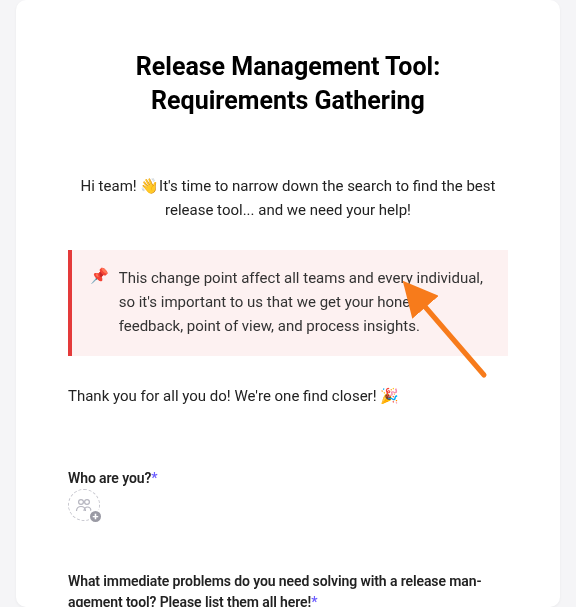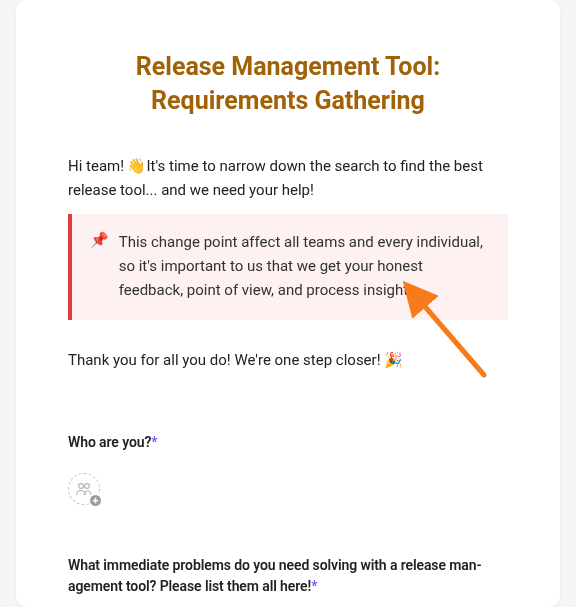--- a/index.html
+++ b/index.html
@@ -20,29 +20,30 @@
     height: 607px;
     background: #fff;
     border-radius: 10px;
     box-shadow: 0 1px 3px rgba(0,0,0,0.05);
     padding: 50px 52px 0 52px;
   }
   .title {
     text-align: center;
     font-size: 25px;
     font-weight: 700;
-    color: #a16207;
+    color: #000000;
     line-height: 1.35;
-    margin-bottom: 36px;
+    margin-bottom: 56px;
   }
   .intro {
     font-size: 15px;
     color: #222;
     line-height: 1.6;
-    margin-bottom: 12px;
+    margin-bottom: 28px;
+    text-align: center;
   }
   .callout {
     border-left: 4px solid #e43a3a;
     background: #fdf1f1;
     padding: 16px 18px 18px 18px;
     display: flex;
     gap: 10px;
     margin-bottom: 28px;
     position: relative;
   }
@@ -59,21 +60,21 @@
     margin-bottom: 60px;
   }
   .question-label {
     font-size: 14px;
     font-weight: 600;
     color: #222;
     line-height: 1.5;
     letter-spacing: -0.1px;
   }
   .asterisk { color: #6b5cff; font-weight: 600; }
-  .q1 { margin-bottom: 20px; }
+  .q1 { margin-bottom: 0; }
   .people-picker {
     width: 32px;
     height: 32px;
     position: relative;
     margin-bottom: 50px;
     cursor: pointer;
   }
   .people-circle {
     width: 32px; height: 32px;
     border: 1px dashed #c7c7cf;
@@ -118,21 +119,21 @@
     <p class="intro">
       <span>Hi team! </span><span class="emoji">👋</span><span>It's time to narrow down the search to find the best release tool... and we need your help!</span>
     </p>
 
     <div class="callout">
       <span class="pin">📌</span>
       <span class="text">This change point affect all teams and every individual, so it's important to us that we get your honest feedback, point of view, and process insights.</span>
     </div>
 
     <p class="thanks">
-      <span>Thank you for all you do! We're one step closer! </span><span class="emoji">🎉</span>
+      <span>Thank you for all you do! We're one find closer! </span><span class="emoji">🎉</span>
     </p>
 
     <div class="question-label q1">
       <span>Who are you?</span><span class="asterisk">*</span>
     </div>
 
     <div class="people-picker">
       <div class="people-circle">
         <svg width="18" height="14" viewBox="0 0 18 14" fill="none" stroke="#b5b5bf" stroke-width="1.2">
           <circle cx="6" cy="4" r="2.4"></circle>

